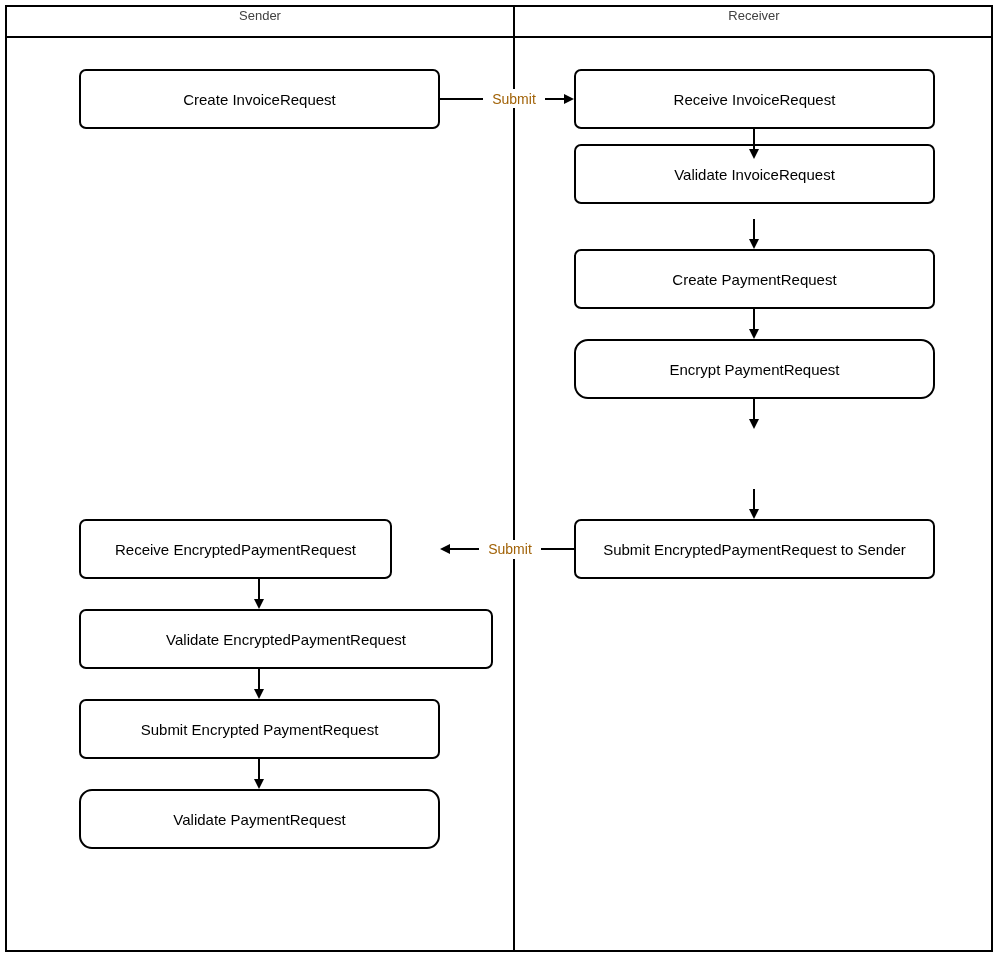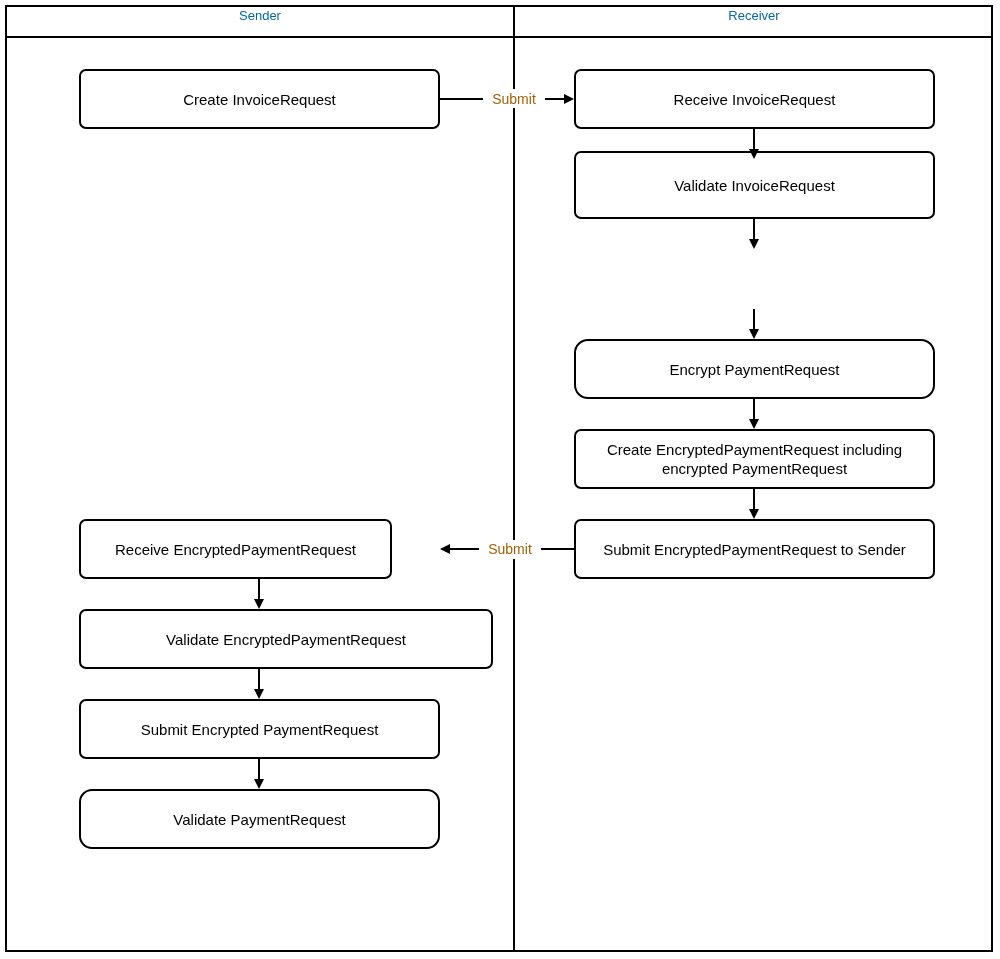--- a/index.html
+++ b/index.html
@@ -38,21 +38,21 @@
     border-bottom: 2px solid #000000;
     box-sizing: border-box;
   }
   .lane-title {
     position: absolute;
     top: 0;
     height: 33px;
     line-height: 31px;
     text-align: center;
     font-size: 13px;
-    color: #0369a1;
+    color: #404040;
     white-space: nowrap;
   }
   .lane-title.left  { left: 5px;   width: 510px; }
   .lane-title.right { left: 515px; width: 478px; }
 
   
   .divider {
     position: absolute;
     left: 513px;
     width: 2px;
@@ -138,26 +138,26 @@
 
   <div class="divider d1"></div>
   <div class="divider d2"></div>
   <div class="divider d3"></div>
   <div class="divider d4"></div>
 
   <div class="node" style="left:79px;  top:69px;  width:361px; height:60px;">Create InvoiceRequest</div>
 
   <div class="node" style="left:574px; top:69px;  width:361px; height:60px;">Receive InvoiceRequest</div>
 
-  <div class="node" style="left:574px; top:151px; width:361px; height:68px;">Validate InvoiceRequest</div>
-
+  <div class="node" style="left:574px; top:144px; width:361px; height:60px;">Validate InvoiceRequest</div>
+
+  <div class="node" style="left:574px; top:249px; width:361px; height:60px;">Create PaymentRequest</div>
 
   <div class="node" style="left:574px; top:339px; width:361px; height:60px;border-radius:14px;">Encrypt PaymentRequest</div>
 
-  <div class="node" style="left:574px; top:429px; width:361px; height:60px;">Create EncryptedPaymentRequest including encrypted PaymentRequest</div>
 
   <div class="node" style="left:574px; top:519px; width:361px; height:60px;">Submit EncryptedPaymentRequest to Sender</div>
 
   <div class="node" style="left:79px;  top:519px; width:313px; height:60px;">Receive EncryptedPaymentRequest</div>
 
   <div class="node" style="left:79px;  top:609px; width:414px; height:60px;">Validate EncryptedPaymentRequest</div>
 
   <div class="node" style="left:79px;  top:699px; width:361px; height:60px;">Submit Encrypted PaymentRequest</div>
 
   <div class="node" style="left:79px;  top:789px; width:361px; height:60px;border-radius:13px;">Validate PaymentRequest</div>

